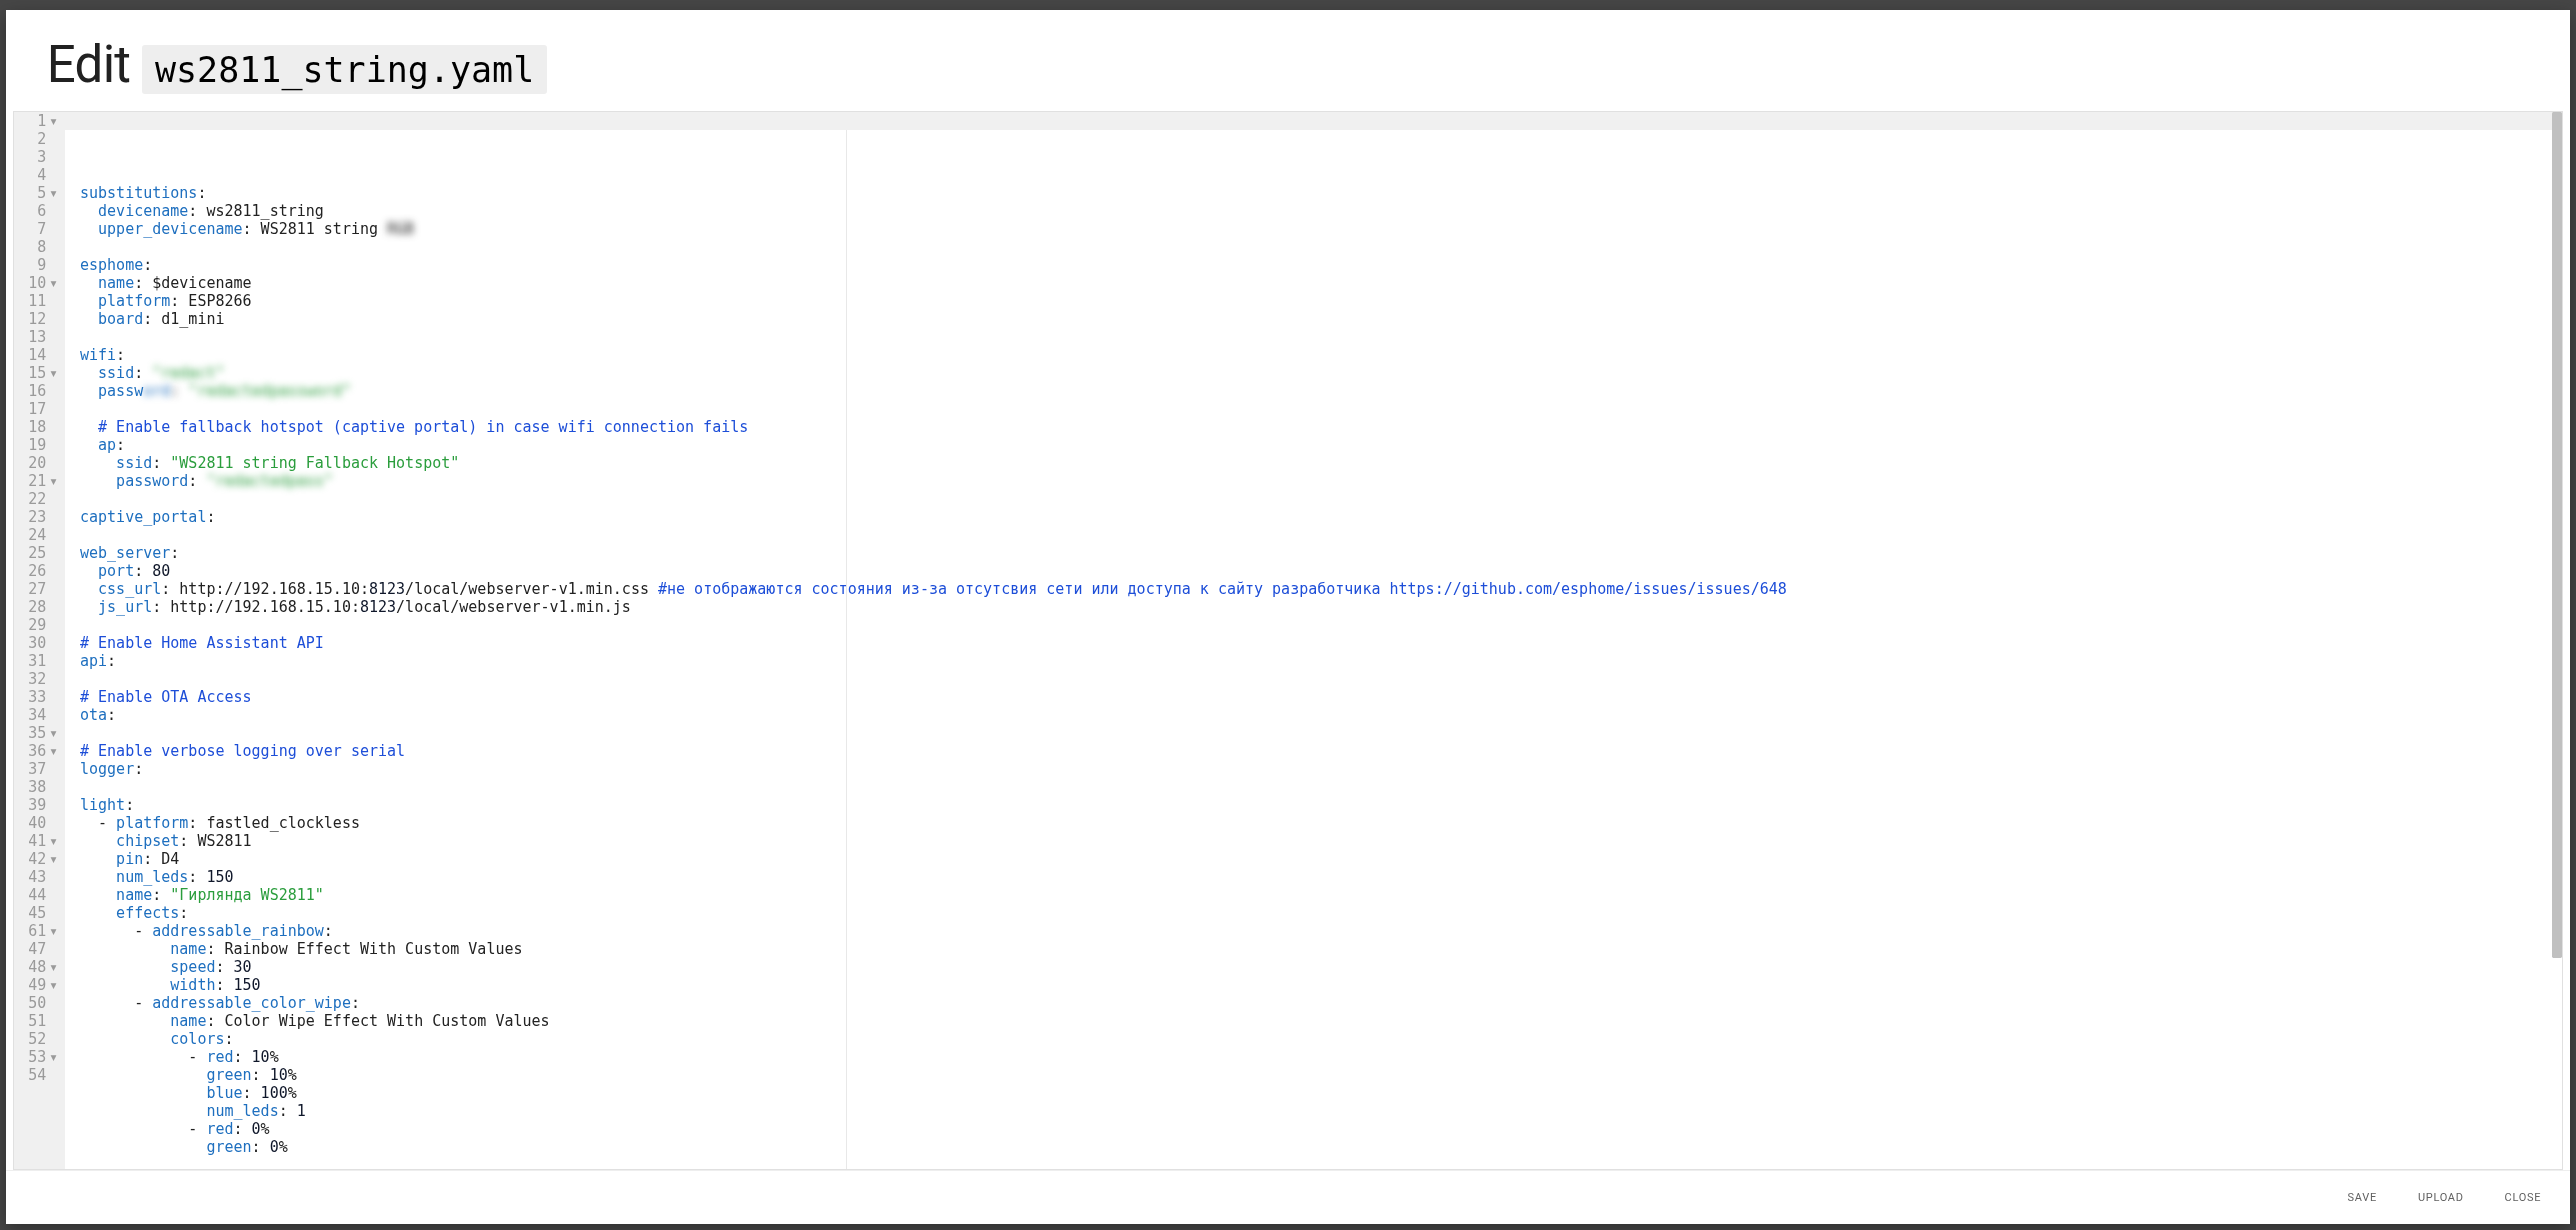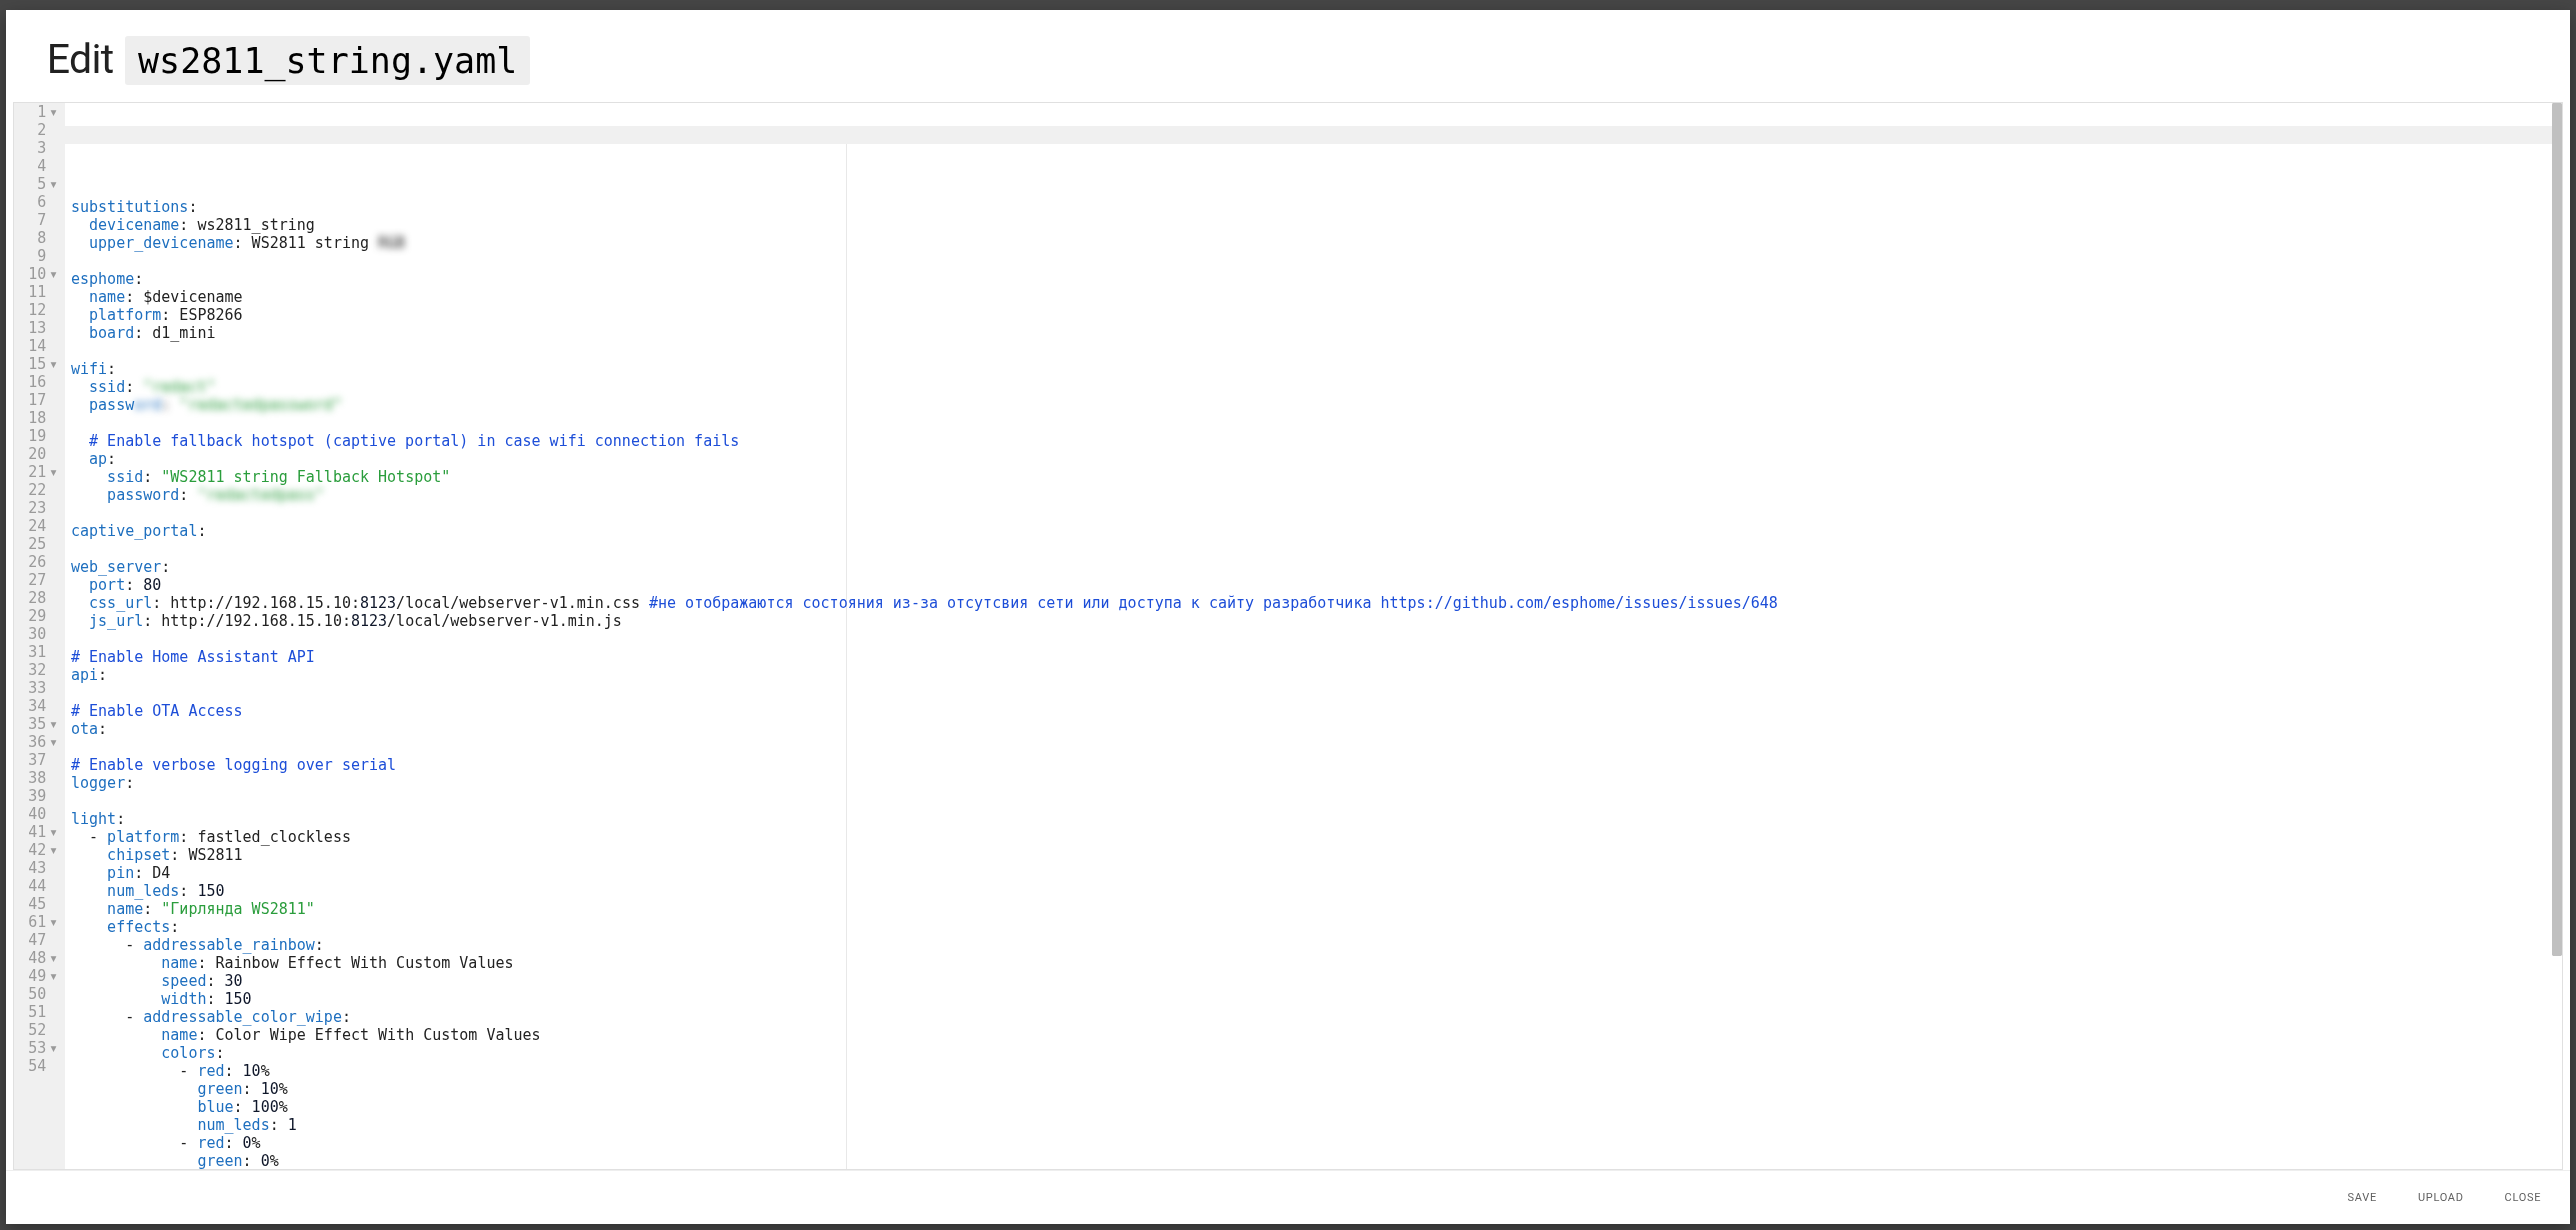--- a/index.html
+++ b/index.html
@@ -18,21 +18,21 @@
     flex-direction: column;
     overflow: hidden;
   }
   .header {
     padding: 24.6px 41px 17.4px 41px;
     display: flex;
     align-items: baseline;
     gap: 11.6px;
   }
   .header-title {
-    font-size: 41px;
+    font-size: 51px;
     font-weight: 400;
     color: #212121;
     letter-spacing: -0.7px;
   }
   .header-filename {
     font-family: "Menlo", "Consolas", "DejaVu Sans Mono", monospace;
     font-size: 35px;
     color: #000000;
     background: #eeeeee;
     padding: 4.3px 13px;
@@ -69,24 +69,23 @@
     width: 8.7px;
     text-align: center;
     color: #9a9a9a;
     margin-left: 2.9px;
   }
   .code {
     font-family: "Menlo","Consolas","DejaVu Sans Mono",monospace;
     font-size: 15px;
     line-height: 18px;
     white-space: pre;
-    padding-left: 6px;
+    padding-left: 15px;
     flex: 1;
     position: relative;
-    margin-top: 23px;
   }
   .code-line { height: 18px; }
   .active-line-bg {
     position: absolute;
     left: 0; right: 0;
     height: 18px;
     background: #f0f0f0;
     top: 0;
     z-index: 0;
   }

